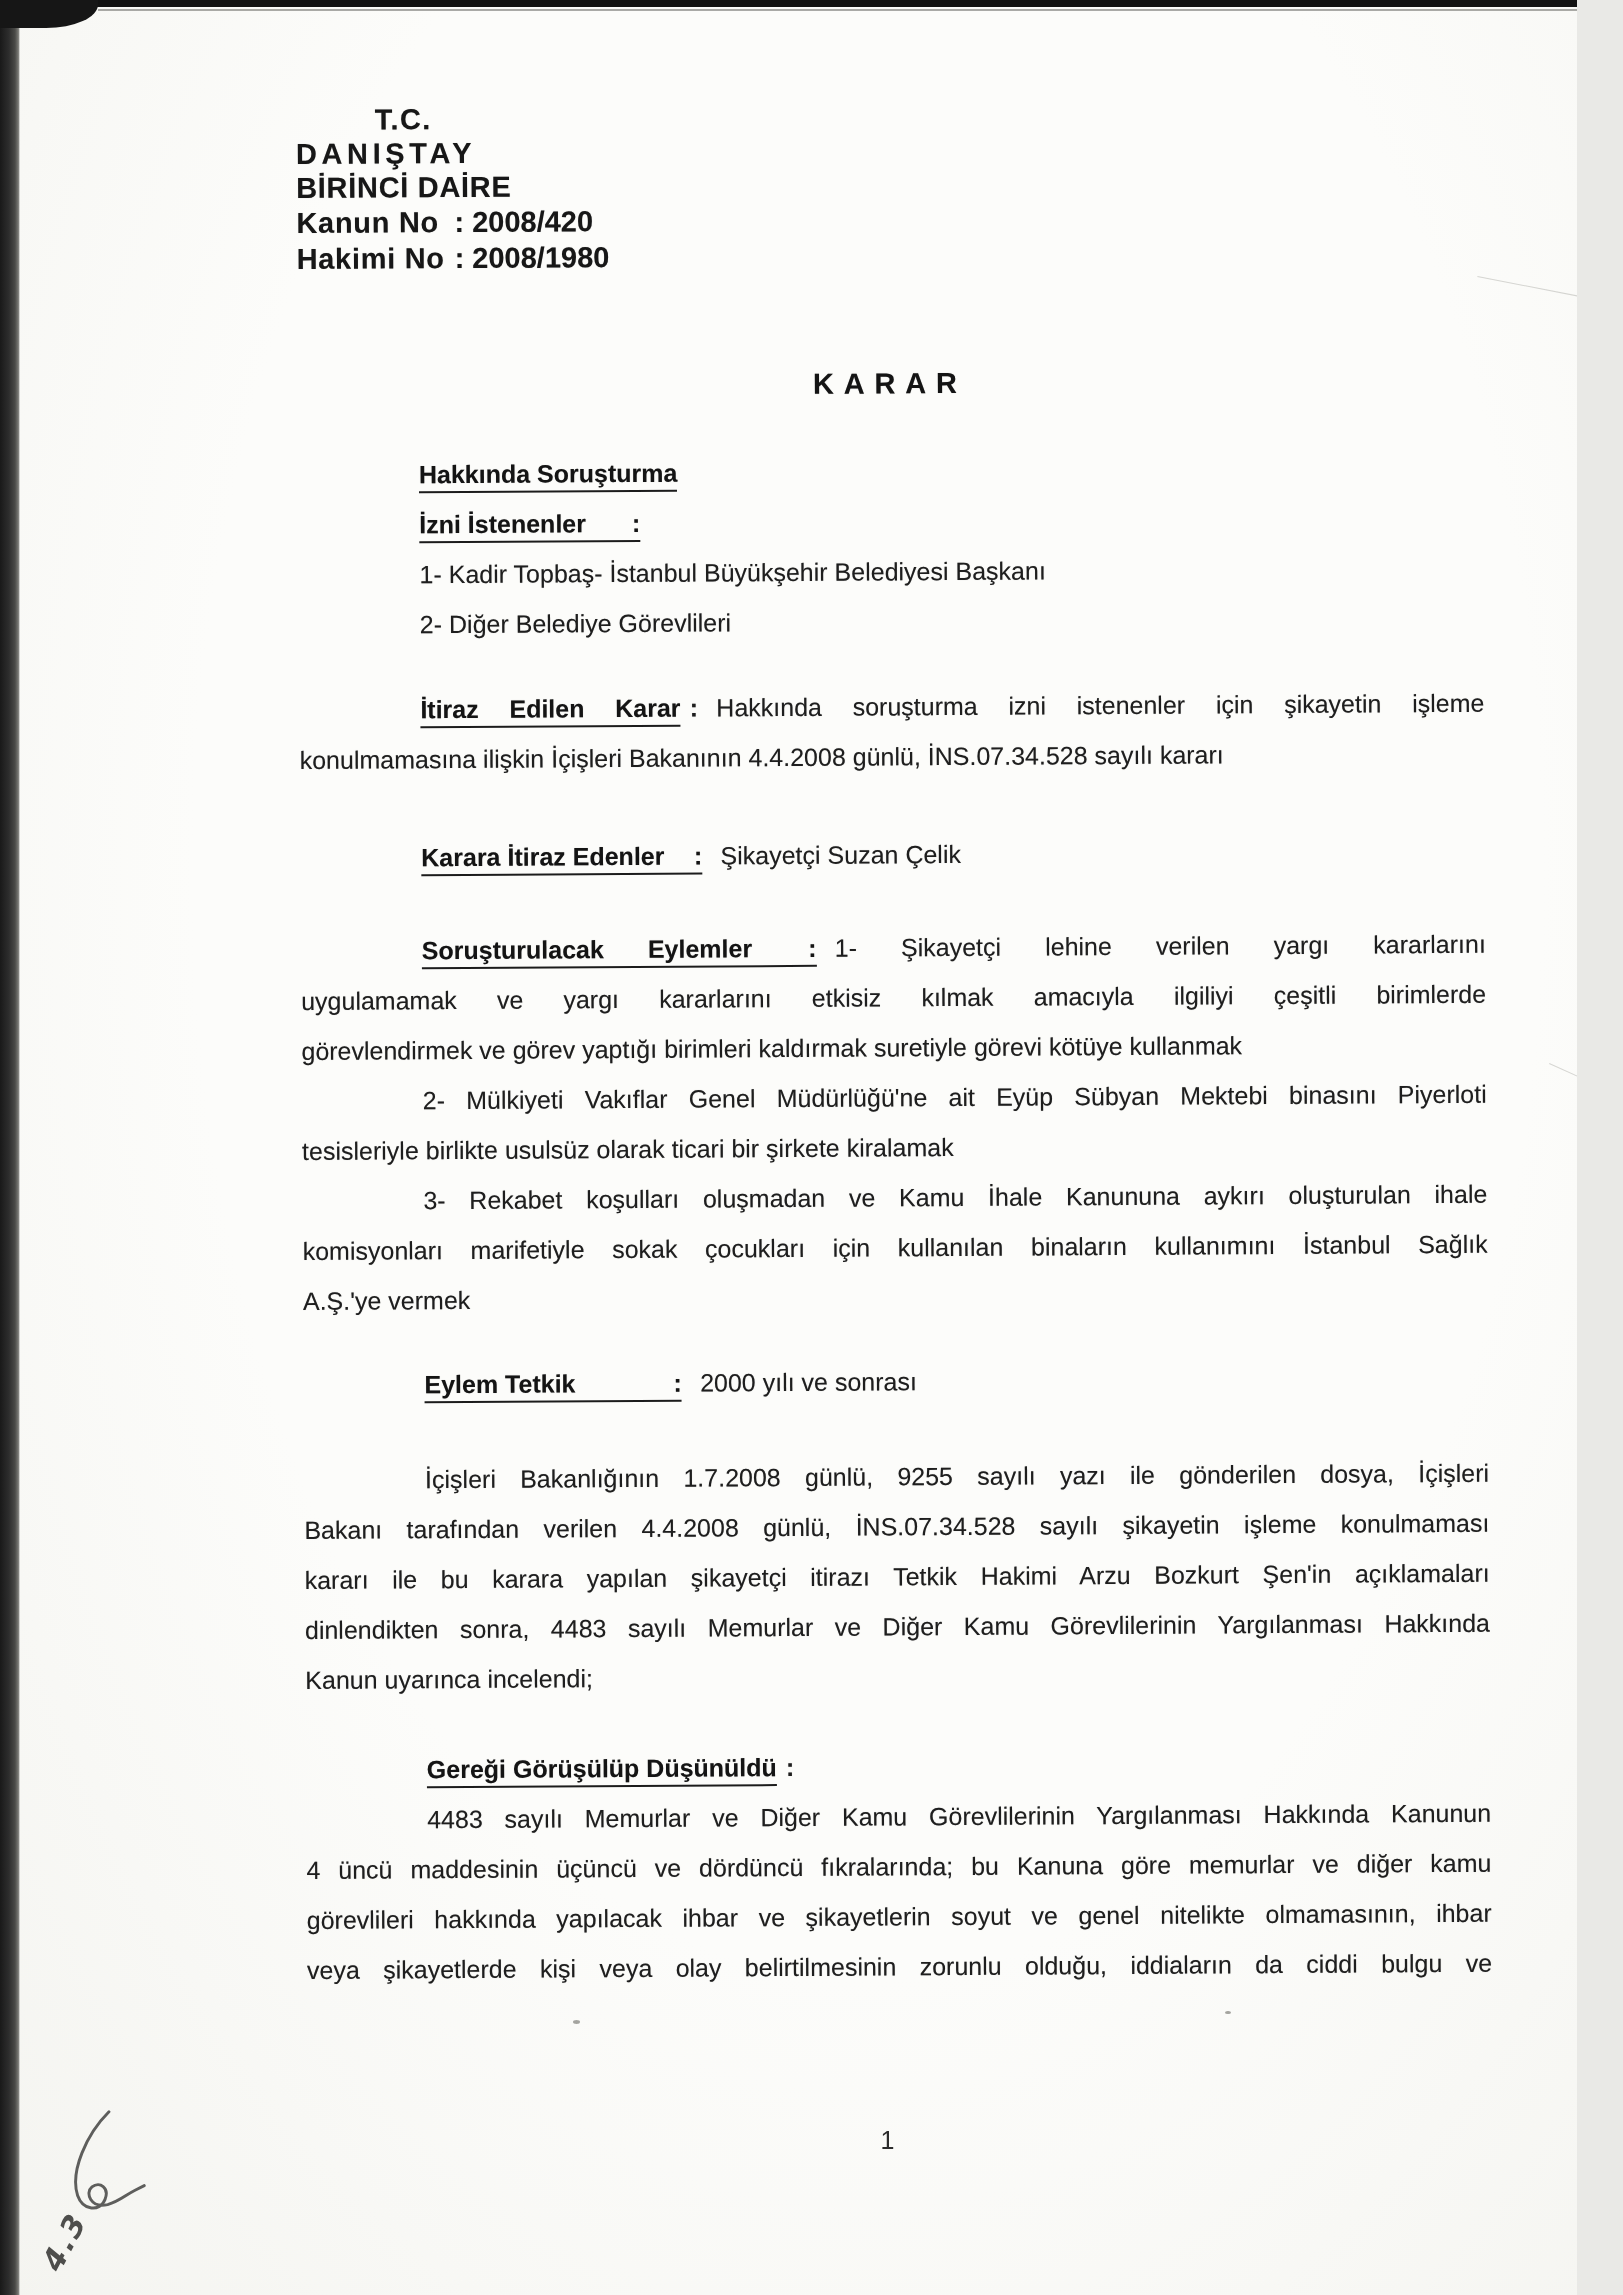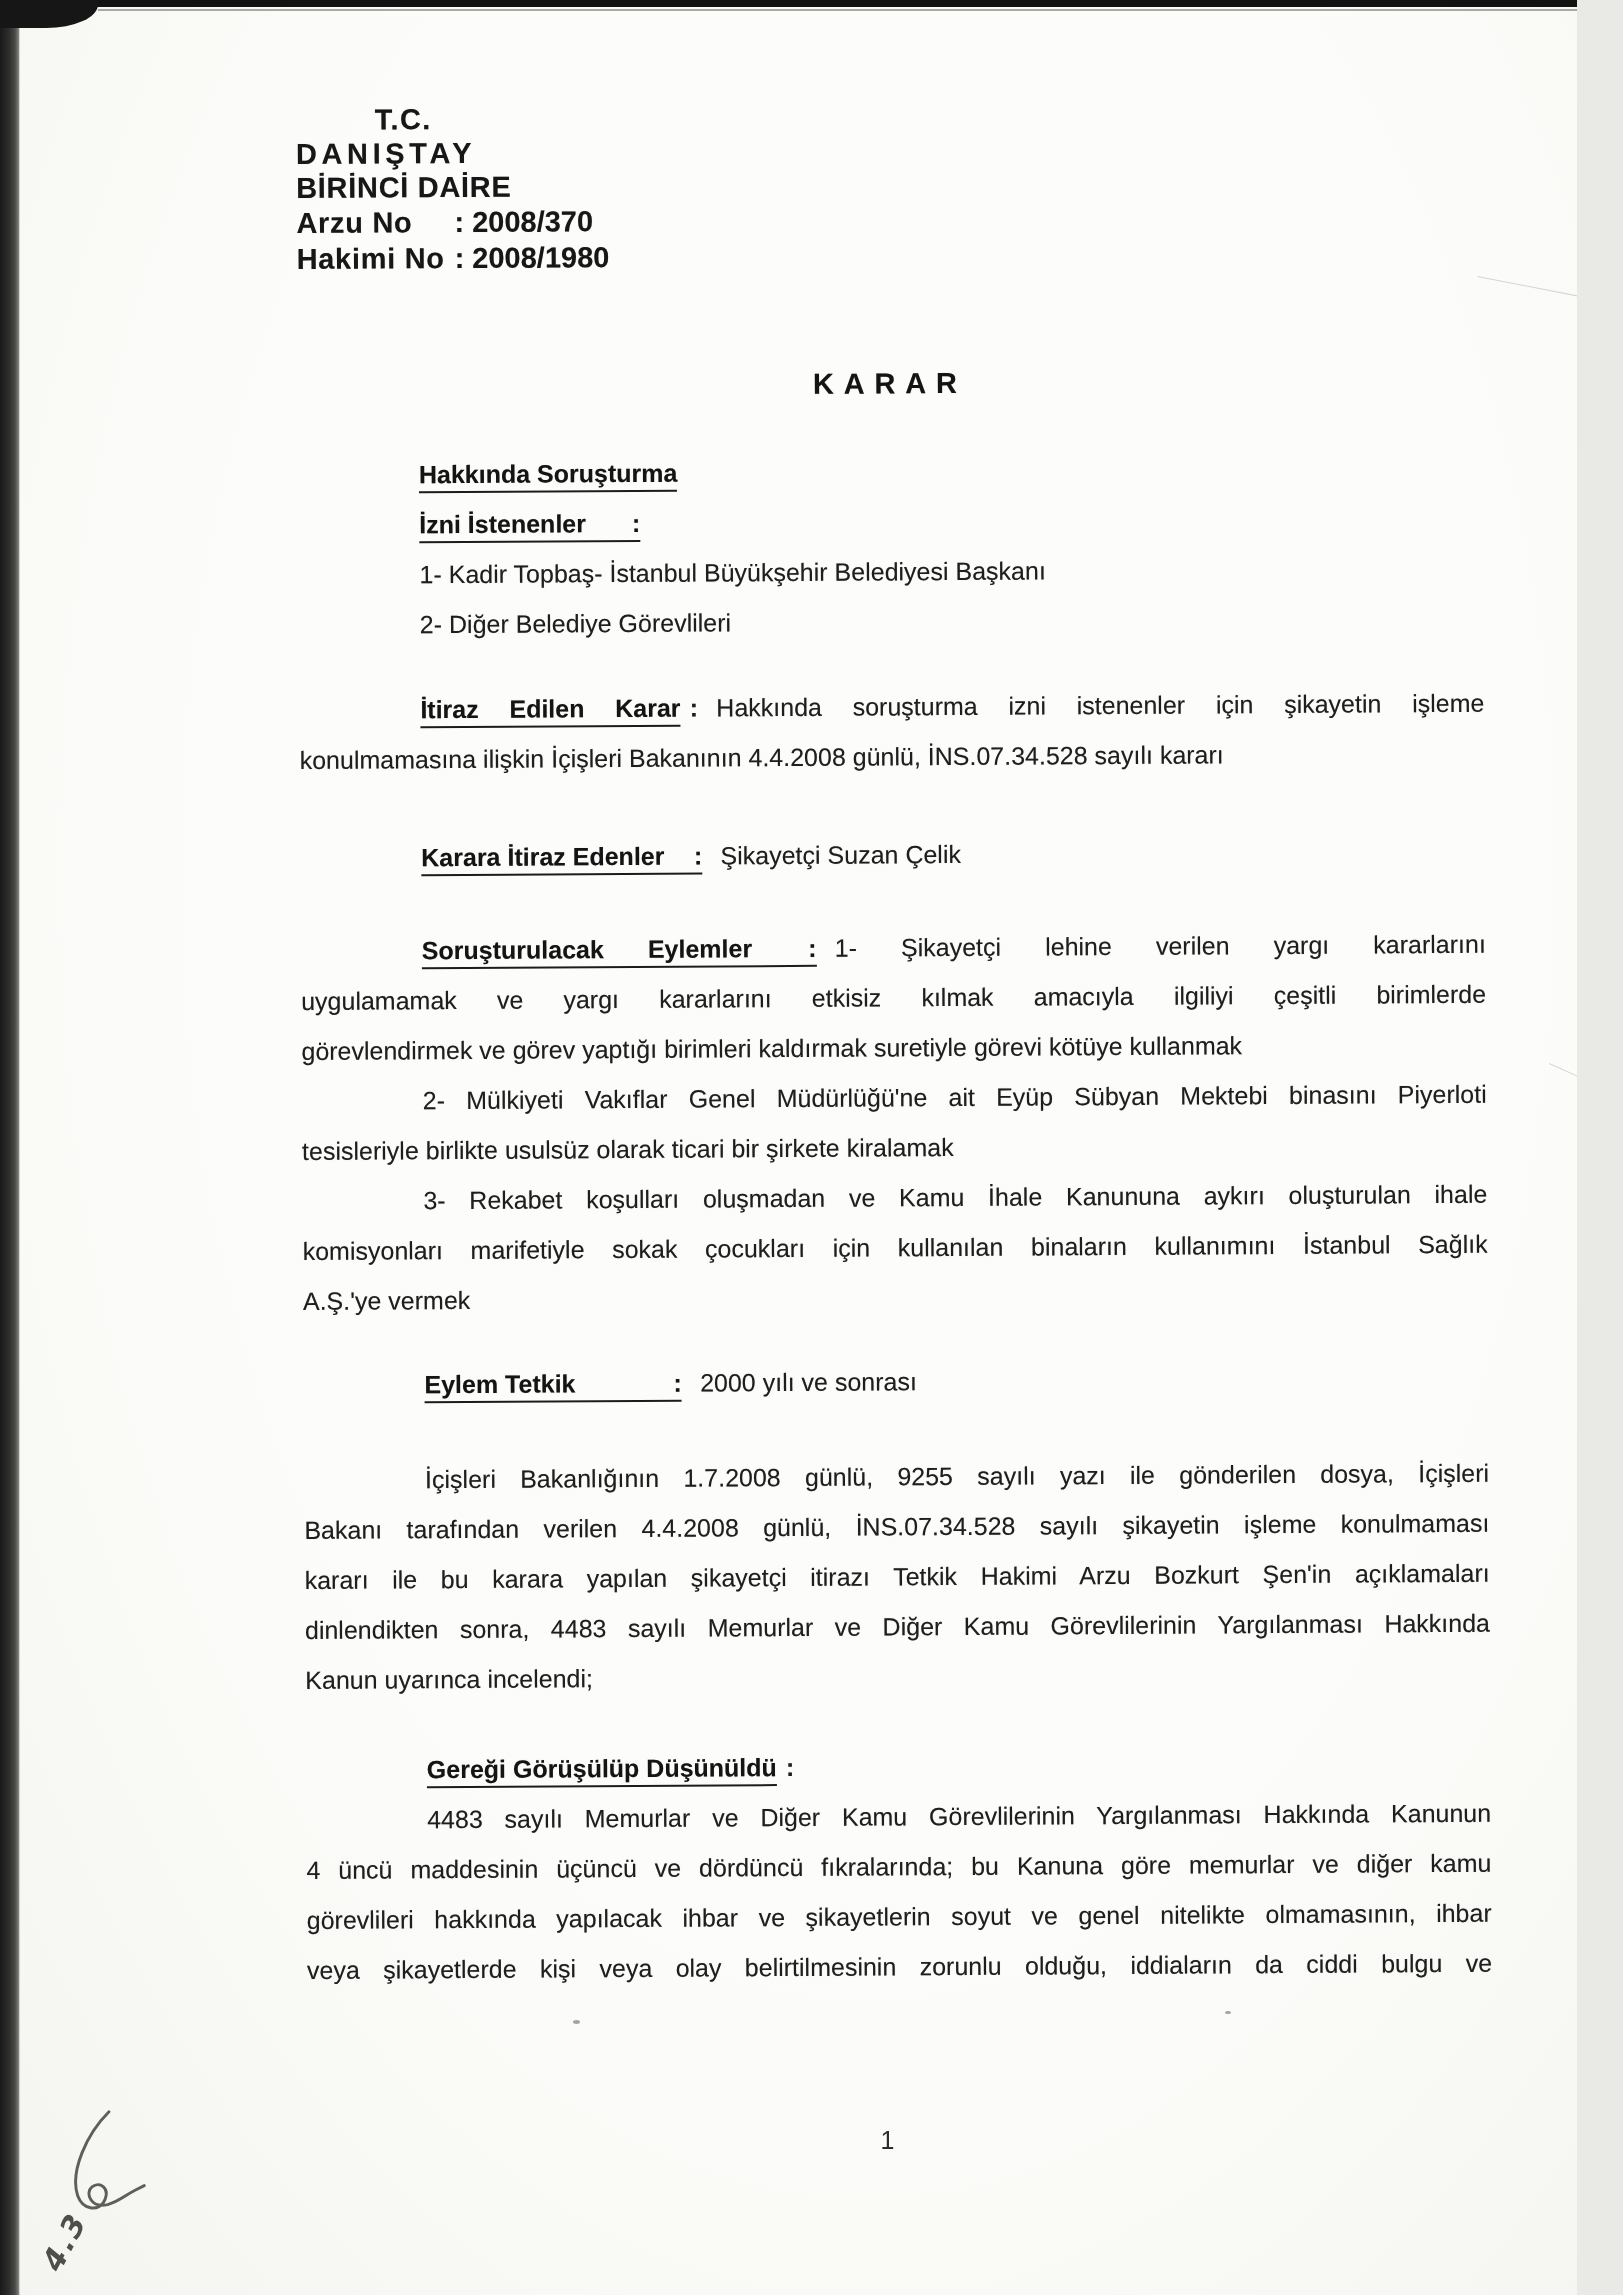--- a/index.html
+++ b/index.html
@@ -85,21 +85,21 @@
   <div class="speck speck-1"></div>
   <div class="speck speck-2"></div>
 
   <div class="content">
 
     <div class="hdr">
       <div class="tc">T.C.</div>
       <div class="court">DANIŞTAY</div>
       <div class="chamber">BİRİNCİ DAİRE</div>
       <div class="crow">
-        <span class="clabel">Arzu No</span><span class="cvalue">: 2008/370</span>
+        <span class="clabel">Kanun No</span><span class="cvalue">: 2008/420</span>
       </div>
       <div class="crow">
         <span class="clabel">Hakimi No</span><span class="cvalue">: 2008/1980</span>
       </div>
     </div>
 
     <div class="title">KARAR</div>
 
     <div class="block b-subject">
       <div class="ln ind">

